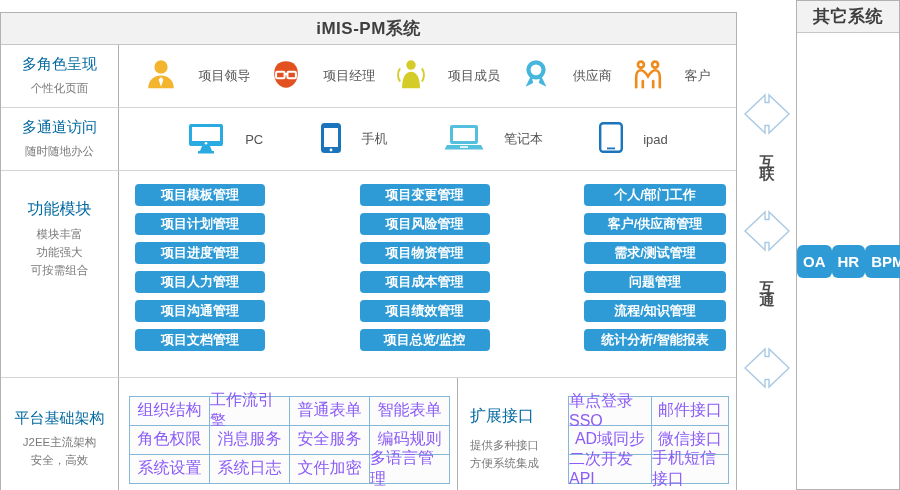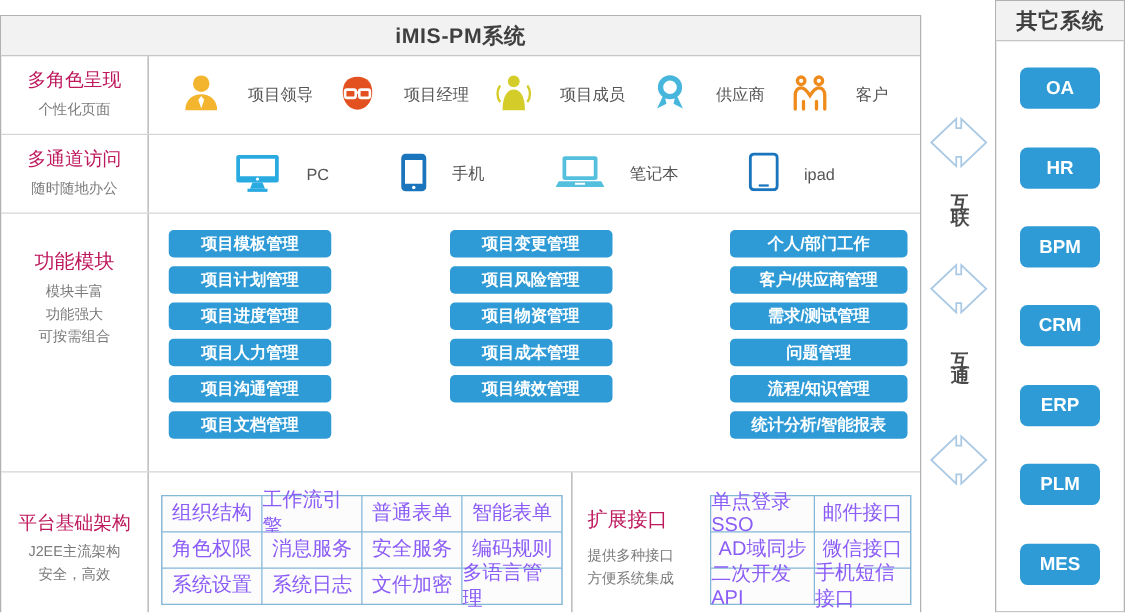--- a/index.html
+++ b/index.html
@@ -7,42 +7,42 @@
   .stage{position:relative;width:900px;height:490px;background:#fff;overflow:hidden;}
   .panel{position:absolute;box-sizing:border-box;border:1px solid #b2b2b2;background:#fff;display:flex;flex-direction:column;}
   .left-panel{left:0;top:12px;width:737px;height:490px;}
   .right-panel{left:796px;top:0;width:104px;height:490px;}
   .panel-header{flex:0 0 31px;background:#f2f2f2;border-bottom:1px solid #c6c6c6;display:flex;align-items:center;justify-content:center;font-weight:bold;font-size:17px;color:#3f3f3f;letter-spacing:.5px;}
   .lp-row{display:flex;border-bottom:1px solid #d5d5d5;box-sizing:border-box;}
   .row-63{flex:0 0 63px;}
   .row-modules{flex:0 0 207px;}
   .row-bottom{flex:1;border-bottom:none;}
   .row-label{flex:0 0 118px;width:118px;border-right:1px solid #adadad;box-sizing:border-box;display:flex;flex-direction:column;align-items:center;justify-content:center;text-align:center;}
-  .row-title{font-size:15px;color:#be185d;}
+  .row-title{font-size:15px;color:#0369a1;}
   .row-title.big{font-size:16px;}
   .row-subtitle{font-size:11.5px;color:#7a7a7a;margin-top:6px;line-height:1.55;}
   .icon-row{flex:1;display:flex;align-items:center;justify-content:space-around;padding:0 16px;}
   .icon-item{display:flex;align-items:center;gap:20px;font-size:13px;color:#555;}
   .modules-content{flex:1;display:flex;justify-content:space-between;padding:13px 10px 0 16px;box-sizing:border-box;}
   .mod-col{display:flex;flex-direction:column;gap:7px;width:130px;}
   .mod-col.wide{width:142px;}
   .mod-btn{height:22px;line-height:22px;background:#2e9bd6;color:#fff;font-size:13px;font-weight:bold;text-align:center;border-radius:4px;border:none;padding:0;cursor:pointer;font-family:inherit;}
   .platform-wrap{flex:0 0 339px;display:flex;align-items:center;padding-left:10px;box-sizing:border-box;border-right:1px solid #adadad;}
   .blue-grid{display:grid;gap:1px;background:#85b7d7;border:1px solid #85b7d7;}
   .platform-grid{grid-template-columns:repeat(4,79px);grid-auto-rows:28px;}
   .ext-grid{grid-template-columns:82px 76px;grid-auto-rows:28px;}
   .grid-cell{background:#fcfcfd;display:flex;align-items:center;justify-content:center;font-size:16px;color:#8b5cf6;}
   .ext-wrap{flex:1;display:flex;align-items:center;padding-left:8px;gap:6px;box-sizing:border-box;}
   .ext-title-block{width:92px;display:flex;flex-direction:column;align-items:flex-start;padding-left:4px;}
   .ext-title-block .row-title{margin-bottom:10px;}
   .ext-title-block .row-subtitle{margin-top:0;text-align:left;}
   .connector{position:absolute;left:737px;top:0;width:59px;height:490px;}
   .conn-arrow{position:absolute;left:50%;transform:translateX(-50%);}
   .conn-label{position:absolute;left:50%;transform:translateX(-50%);writing-mode:vertical-rl;font-weight:bold;font-size:15px;color:#4a4a4a;letter-spacing:10px;}
-  .sys-list{flex:1;display:flex;flex-direction:column;align-items:center;justify-content:space-around;padding:6px 0;}
+  .sys-list{flex:1;display:flex;flex-direction:row;align-items:center;justify-content:space-around;padding:6px 0;}
   .sys-btn{width:64px;height:33px;background:#2e9bd6;color:#fff;font-weight:bold;font-size:15px;border-radius:6px;display:flex;align-items:center;justify-content:center;border:none;cursor:pointer;font-family:inherit;}
 </style>
 </head>
 <body>
 
 <div class="stage">
 
   <div class="panel left-panel">
     <div class="panel-header">
       <span>iMIS-PM系统</span>
@@ -161,20 +161,21 @@
           <button class="mod-btn">项目人力管理</button>
           <button class="mod-btn">项目沟通管理</button>
           <button class="mod-btn">项目文档管理</button>
         </div>
         <div class="mod-col">
           <button class="mod-btn">项目变更管理</button>
           <button class="mod-btn">项目风险管理</button>
           <button class="mod-btn">项目物资管理</button>
           <button class="mod-btn">项目成本管理</button>
           <button class="mod-btn">项目绩效管理</button>
+          <button class="mod-btn">项目总览/监控</button>
         </div>
         <div class="mod-col wide">
           <button class="mod-btn">个人/部门工作</button>
           <button class="mod-btn">客户/供应商管理</button>
           <button class="mod-btn">需求/测试管理</button>
           <button class="mod-btn">问题管理</button>
           <button class="mod-btn">流程/知识管理</button>
           <button class="mod-btn">统计分析/智能报表</button>
         </div>
       </div>

